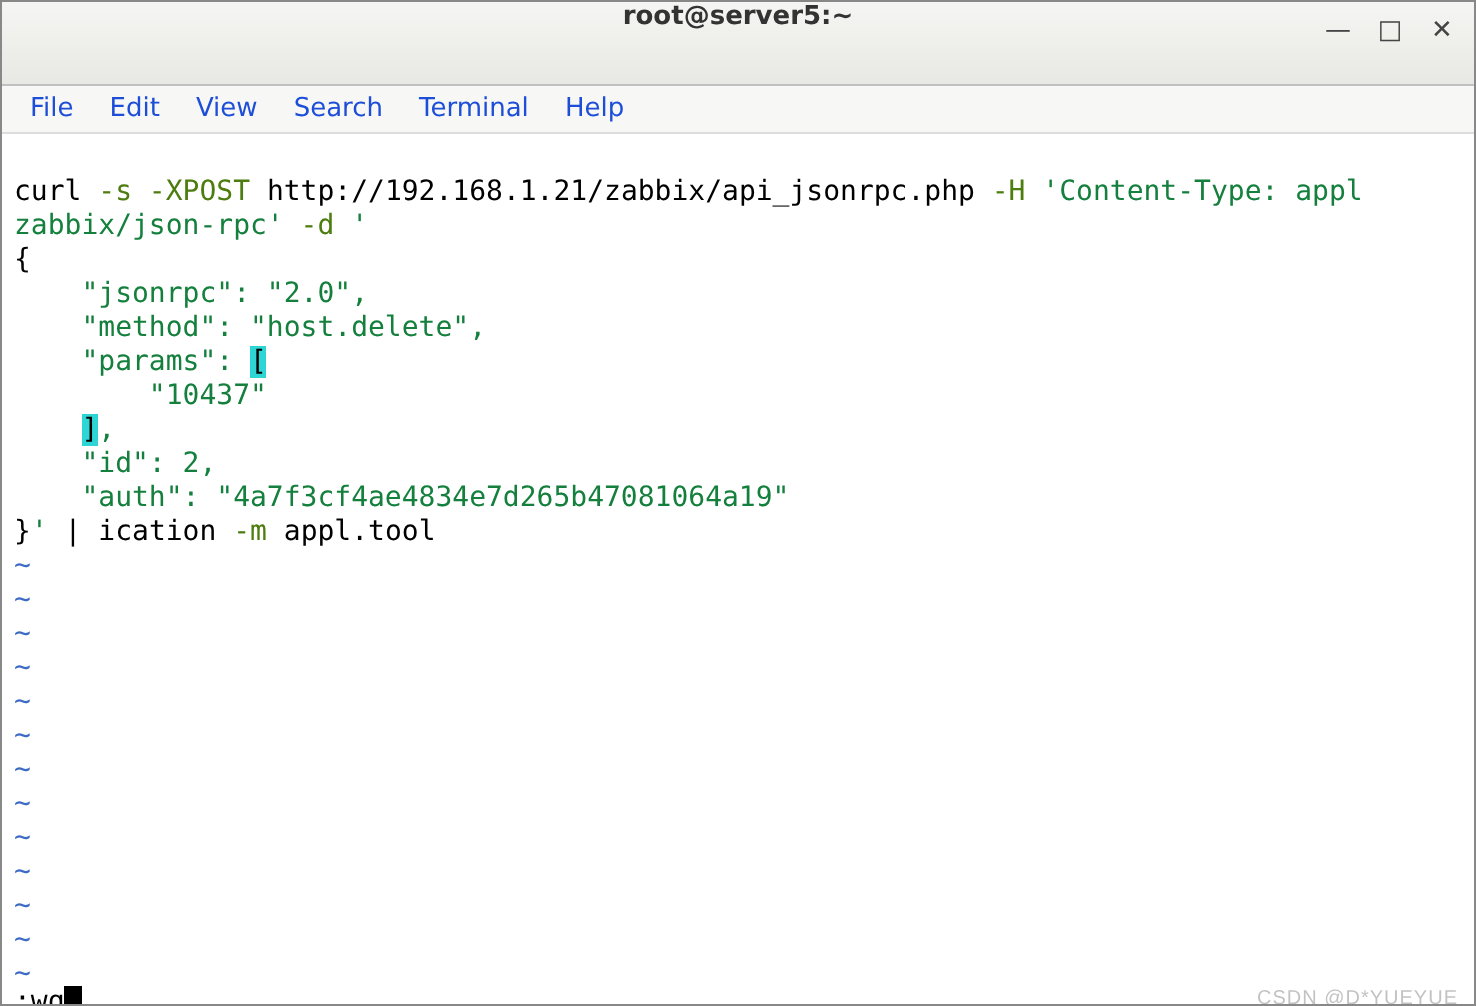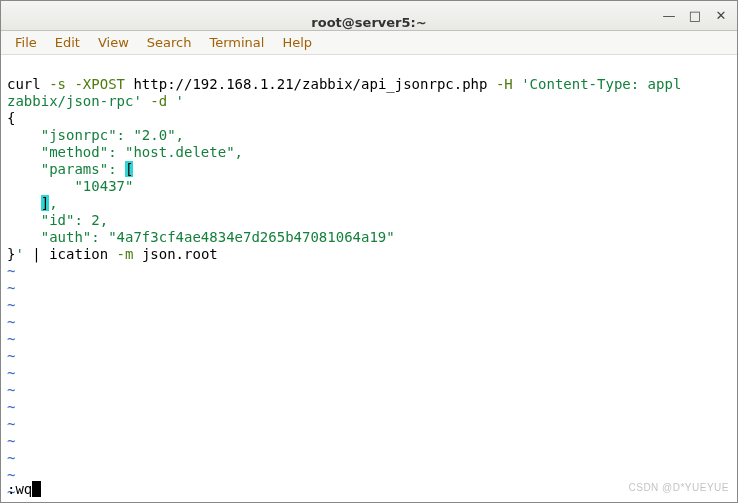--- a/index.html
+++ b/index.html
@@ -11,25 +11,25 @@
       font-family: "DejaVu Sans", "Liberation Sans", sans-serif;
       font-size: 13px;
       background: #fff;
       width: 738px;
       height: 503px;
       border: 1px solid #888;
       position: relative;
       overflow: hidden;
     }
     .titlebar {
-      height: 30px;
+      height: 42px;
       background: linear-gradient(#f5f5f3, #e8e8e4);
       border-bottom: 1px solid #c0c0c0;
       display: flex;
-      align-items: flex-end;
+      align-items: flex-start;
       justify-content: center;
       position: relative;
     }
     .titlebar-title {
       font-weight: bold;
       font-size: 13px;
       color: #333;
     }
     .window-controls {
       position: absolute;
@@ -53,21 +53,21 @@
       background: #f7f7f5;
       border-bottom: 1px solid #ddd;
       display: flex;
       align-items: center;
       padding-left: 6px;
       gap: 2px;
     }
     .menu-item {
       padding: 6px 8px;
       cursor: pointer;
-      color: #a16207;
+      color: #1d4ed8;
       font-size: 13px;
     }
     .terminal {
       font-family: "DejaVu Sans Mono", "Liberation Mono", monospace;
       font-size: 14px;
       line-height: 17px;
       padding: 4px 6px;
       white-space: pre;
       color: #000;
       background: #fff;
@@ -129,21 +129,21 @@
 <span><span>curl</span><span class="gray"> -s -XPOST</span><span> http://192.168.1.21/zabbix/api_jsonrpc.php</span><span class="gray"> -H </span><span class="red">'Content-Type: appl</span></span>
 <span><span class="red">zabbix/json-rpc'</span><span class="gray"> -d </span><span class="red">'</span></span>
 <span><span>{</span></span>
 <span><span class="red">    "jsonrpc": "2.0",</span></span>
 <span><span class="red">    "method": "host.delete",</span></span>
 <span><span class="red">    "params": </span><span class="cursor-on-cyan">[</span></span>
 <span><span class="red">        "10437"</span></span>
 <span><span class="red">    </span><span class="cursor-on-cyan">]</span><span class="red">,</span></span>
 <span><span class="red">    "id": 2,</span></span>
 <span><span class="red">    "auth": "4a7f3cf4ae4834e7d265b47081064a19"</span></span>
-<span><span>}</span><span class="red">'</span><span> | ication</span><span class="gray"> -m</span><span> json.root</span></span>
+<span><span>}</span><span class="red">'</span><span> | ication</span><span class="gray"> -m</span><span> appl.tool</span></span>
 <span class="tilde">~</span>
 <span class="tilde">~</span>
 <span class="tilde">~</span>
 <span class="tilde">~</span>
 <span class="tilde">~</span>
 <span class="tilde">~</span>
 <span class="tilde">~</span>
 <span class="tilde">~</span>
 <span class="tilde">~</span>
 <span class="tilde">~</span>

